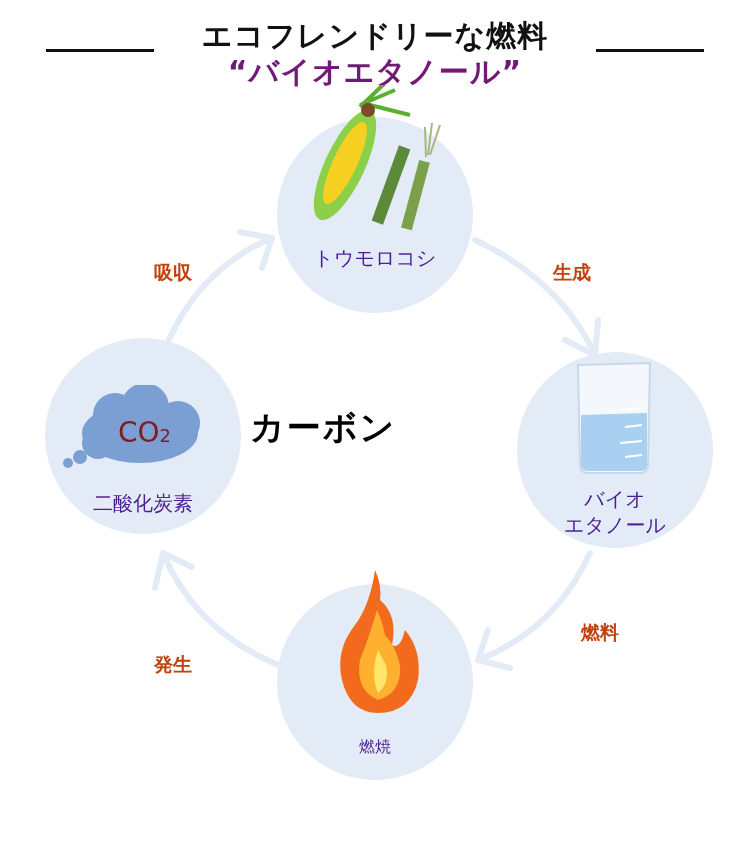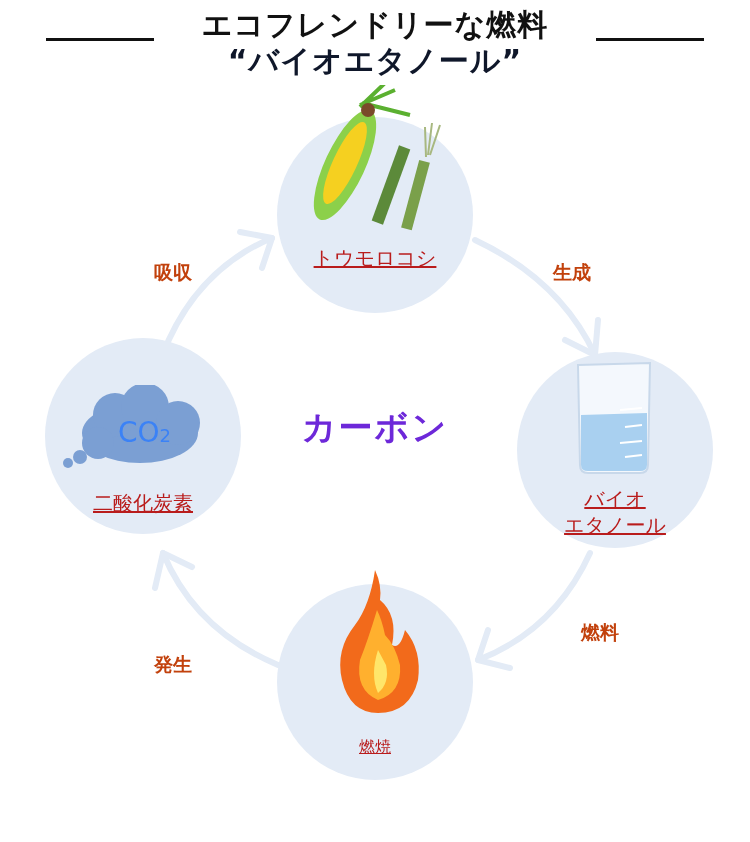--- a/index.html
+++ b/index.html
@@ -1,31 +1,31 @@
 <!DOCTYPE html>
 <html><head>
 <meta charset="utf-8">
 <style>
   html, body { margin:0; padding:0; background:#ffffff; }
   body { width:750px; height:842px; position:relative; overflow:hidden;
          font-family:"DejaVu Sans", "Liberation Sans", sans-serif; }
-  .title-wrap { position:absolute; left:0; top:5px; width:660px; height:80px; }
+  .title-wrap { position:absolute; left:0; top:16px; width:660px; height:80px; }
   .title-line1 { position:absolute; left:0; width:750px; top:2px; text-align:center;
                  font-size:30px; font-weight:bold; color:#111; letter-spacing:1px; line-height:36px; }
   .title-line2 { position:absolute; left:0; width:750px; top:38px; text-align:center;
-                 font-size:30px; font-weight:bold; color:#0f172a; letter-spacing:1px; line-height:36px; }
+                 font-size:30px; font-weight:bold; color:#701a75; letter-spacing:1px; line-height:36px; }
   .rule { position:absolute; top:33px; height:3px; width:108px; background:#111; }
   .rule.left { left:46px; } .rule.right { left:596px; }
   svg.arcs { position:absolute; left:0; top:0; }
   .node { position:absolute; width:196px; height:196px; border-radius:50%; background:#e3ebf6; }
-  .node-label { position:absolute; left:0; width:100%; text-align:center; color:#b91c1c;
-                font-size:20px; line-height:26px;text-decoration:underline; }
+  .node-label { position:absolute; left:0; width:100%; text-align:center; color:#4c1d95;
+                font-size:20px; line-height:26px; }
   .edge-label { position:absolute; font-size:19px; color:#c2410c;font-weight:bold; }
-  .center-text { position:absolute; left:250px; top:404px; width:250px; text-align:center;
-                 color:#6d28d9; font-weight:bold; font-size:34px; line-height:46px; letter-spacing:2px; }
+  .center-text { position:absolute; left:250px; top:404px; width:250px; 
+                 color:#000000; font-weight:bold; font-size:34px; line-height:46px; letter-spacing:2px; }
   .illus { position:absolute; }
 </style>
 </head>
 <body>
 
 <div class="title-wrap">
   <div class="rule left"></div>
   <div class="rule right"></div>
   <div class="title-line1">エコフレンドリーな燃料</div>
   <div class="title-line2">“バイオエタノール”</div>
@@ -87,21 +87,21 @@
   <g fill="#7b9fd3">
     <ellipse cx="80" cy="48" rx="58" ry="30"></ellipse>
     <circle cx="55" cy="30" r="22"></circle>
     <circle cx="85" cy="22" r="24"></circle>
     <circle cx="118" cy="38" r="22"></circle>
     <circle cx="38" cy="58" r="16"></circle>
     <circle cx="20" cy="72" r="7"></circle>
     <circle cx="8" cy="78" r="5"></circle>
   </g>
 </svg>
-<div style="position:absolute;left:118px;top:416px;font-size:28px;color:#3b82f6;"><span>CO</span><span style="font-size:18px;">2</span></div>
+<div style="position:absolute;left:118px;top:416px;font-size:28px;color:#7f1d1d;"><span>CO</span><span style="font-size:18px;">2</span></div>
 
 <div class="edge-label" style="left:154px;top:260px;">吸収</div>
 <div class="edge-label" style="left:553px;top:260px;">生成</div>
 <div class="edge-label" style="left:581px;top:620px;">燃料</div>
 <div class="edge-label" style="left:154px;top:620px;margin-top:32px;">発生</div>
 
 <div class="center-text">
   <div>カーボン</div>
 </div>
 

